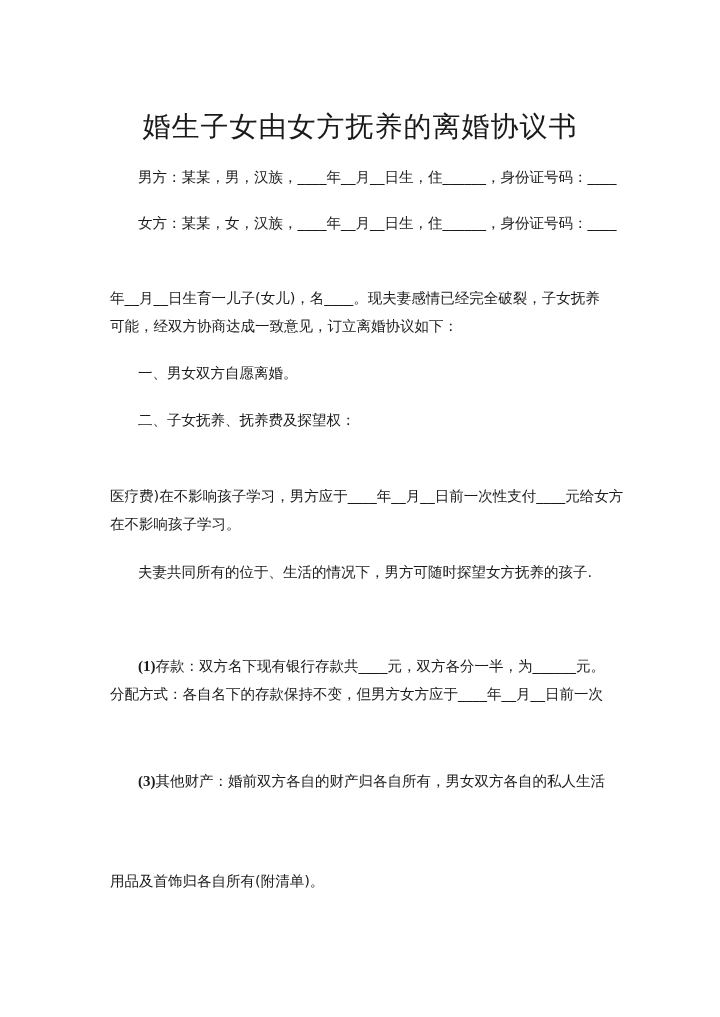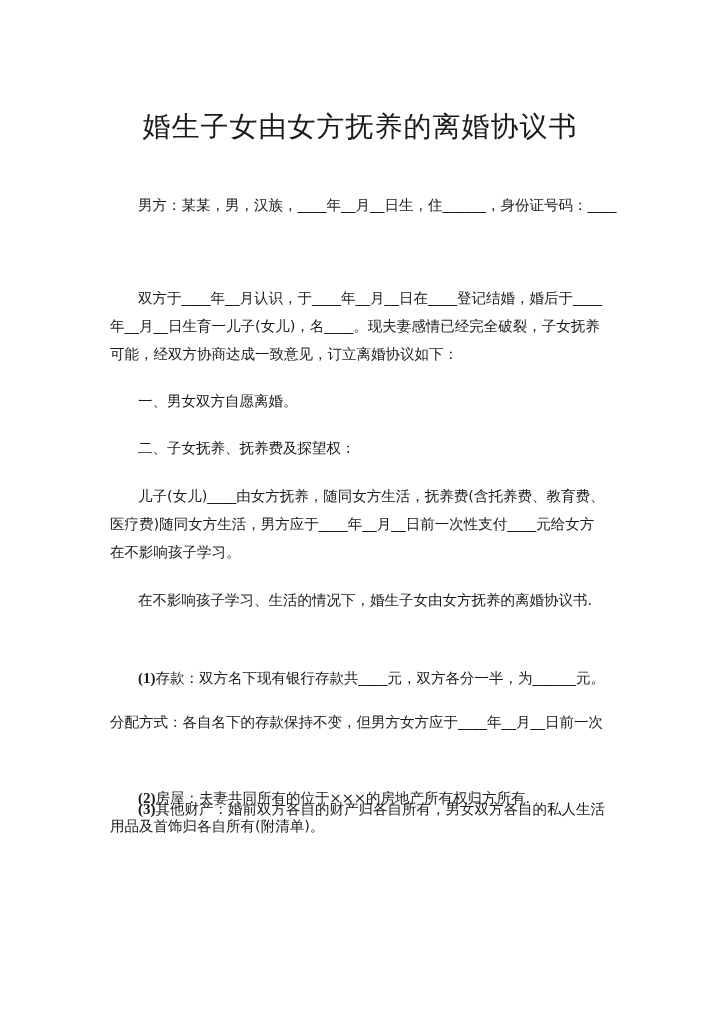--- a/index.html
+++ b/index.html
@@ -33,58 +33,53 @@
       letter-spacing: 1px;
       color: #1a1a1a;
       white-space: nowrap;
     }
     .line {
       position: absolute;
       font-size: 14.5px;
       line-height: 20px;
       white-space: nowrap;
       color: #1a1a1a;
-      margin-top: 28px;
     }
     .ind { left: 138px; }
     .cont { left: 110px; }
     .b { font-weight: bold; font-family: "Liberation Serif", serif; font-size: 15px; }
   </style>
 </head>
 <body>
 
 <div class="page">
 
   <div class="title">婚生子女由女方抚养的离婚协议书</div>
 
   <div class="line ind" style="top:167px">男方：某某，男，汉族，____年__月__日生，住______，身份证号码：____</div>
+  <div class="line ind" style="top:213px">女方：某某，女，汉族，____年__月__日生，住______，身份证号码：____</div>
 
-  <div class="line ind" style="top:260px">双方于____年__月认识，于____年__月__日在____登记结婚，婚后于____</div>
   <div class="line cont" style="top:288px">年__月__日生育一儿子(女儿)，名____。现夫妻感情已经完全破裂，子女抚养</div>
   <div class="line cont" style="top:316px">可能，经双方协商达成一致意见，订立离婚协议如下：</div>
 
   <div class="line ind" style="top:363px">一、男女双方自愿离婚。</div>
 
   <div class="line ind" style="top:410px">二、子女抚养、抚养费及探望权：</div>
 
-  <div class="line ind" style="top:458px">儿子(女儿)____由女方抚养，随同女方生活，抚养费(含托养费、教育费、</div>
-  <div class="line cont" style="top:486px">医疗费)随同女方生活，男方应于____年__月__日前一次性支付____元给女方</div>
+  <div class="line cont" style="top:486px">医疗费)在不影响孩子学习，男方应于____年__月__日前一次性支付____元给女方</div>
   <div class="line cont" style="top:514px">在不影响孩子学习。</div>
 
-  <div class="line ind" style="top:562px">在不影响孩子学习、生活的情况下，婚生子女由女方抚养的离婚协议书.</div>
+  <div class="line ind" style="top:562px">夫妻共同所有的位于、生活的情况下，男方可随时探望女方抚养的孩子.</div>
 
 
-  <div class="line ind" style="top:640px">
+  <div class="line ind" style="top:656px">
     <span class="b">(1)</span><span>存款：双方名下现有银行存款共____元，双方各分一半，为______元。</span>
   </div>
   <div class="line cont" style="top:684px">分配方式：各自名下的存款保持不变，但男方女方应于____年__月__日前一次</div>
 
-  <div class="line ind" style="top:760px">
-    <span class="b">(2)</span><span>房屋：夫妻共同所有的位于×××的房地产所有权归方所有.</span>
-  </div>
 
   <div class="line ind" style="top:771px">
     <span class="b">(3)</span><span>其他财产：婚前双方各自的财产归各自所有，男女双方各自的私人生活</span>
   </div>
-  <div class="line cont" style="top:788px">用品及首饰归各自所有(附清单)。</div>
+  <div class="line cont" style="top:871px">用品及首饰归各自所有(附清单)。</div>
 
 
 </div>
 
 </body></html>

